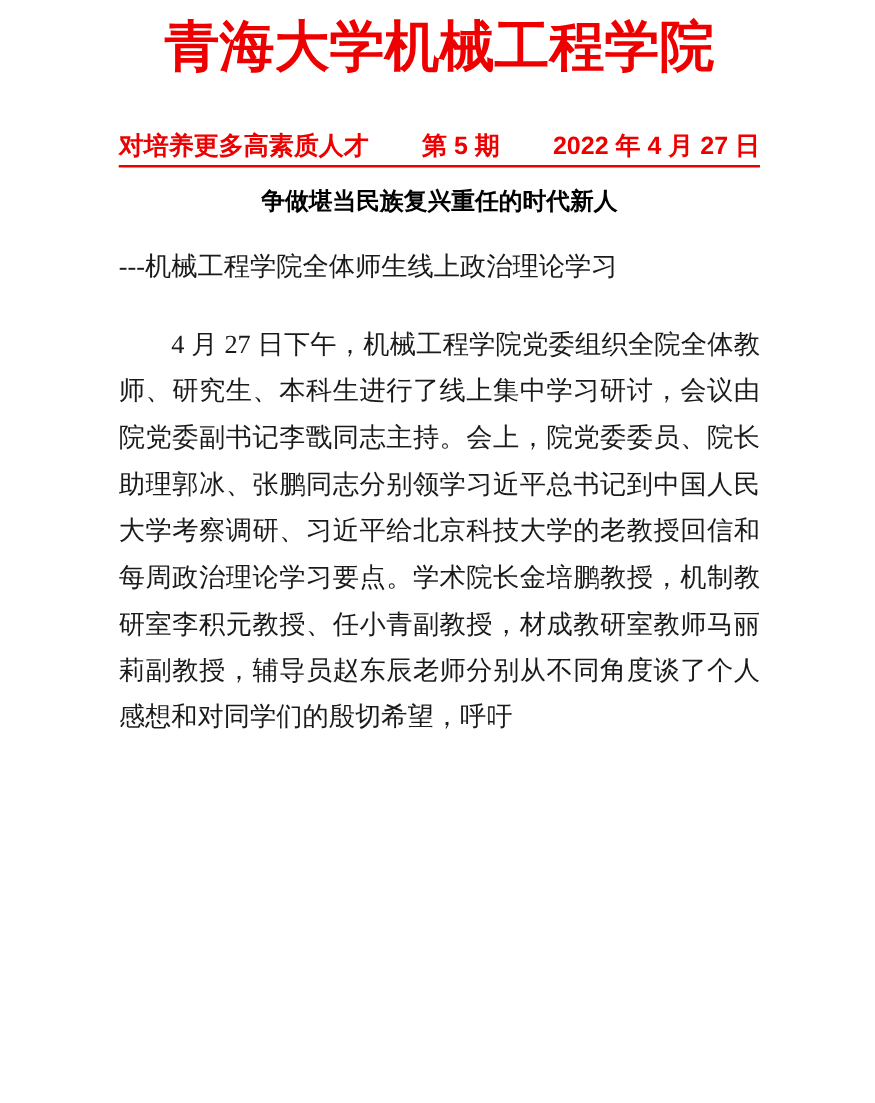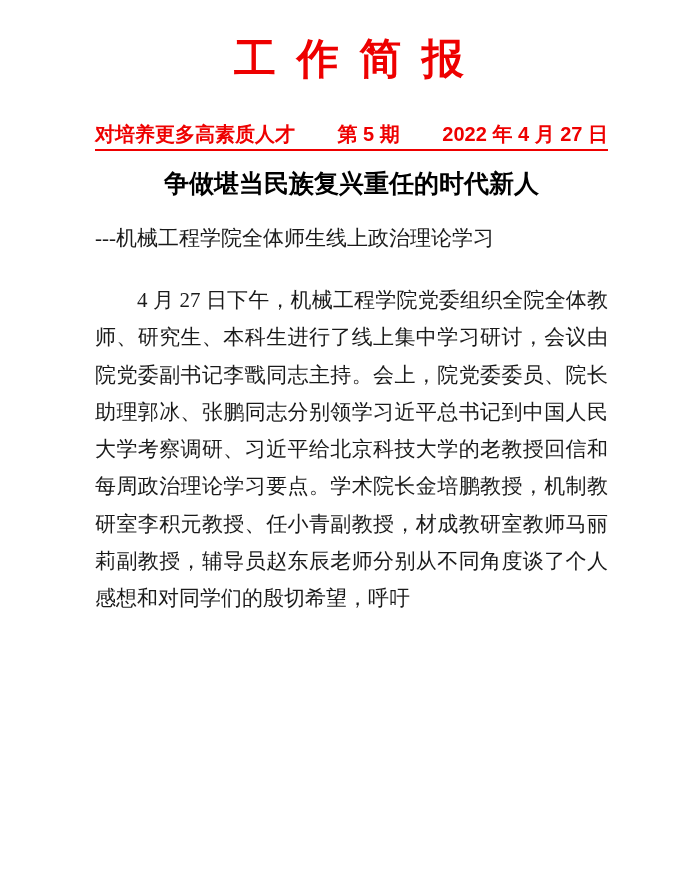--- a/index.html
+++ b/index.html
@@ -56,21 +56,21 @@
     border-bottom: 2px solid var(--accent);
     font-family: "Liberation Sans", "DejaVu Sans", sans-serif;
     white-space: nowrap;
   }
 
   .article-title {
     margin-top: 16px;
     text-align: center;
     color: #000000;
     font-weight: 700;
-    font-size: 25px;
+    font-size: 19px;
     line-height: 1.3;
     font-family: "Liberation Sans", "DejaVu Sans", sans-serif;
     white-space: nowrap;
   }
 
   .article-subtitle {
     margin-top: 26px;
     text-align: left;
     color: var(--ink);
     font-size: 21px;
@@ -90,22 +90,22 @@
   .article-body p {
     text-indent: 2em;
     text-align: justify;
   }
 </style>
 </head>
 <body>
 
 <div class="page">
 
+  <h1 class="org-title">青海大学机械工程学院</h1>
 
-  <h2 class="bulletin-title">工 作 简 报</h2>
 
   <div class="masthead">
     <span>对培养更多高素质人才</span>
     <span>第 5 期</span>
     <span>2022 年 4 月 27 日</span>
   </div>
 
   <h3 class="article-title">争做堪当民族复兴重任的时代新人</h3>
 
   <div class="article-subtitle">---机械工程学院全体师生线上政治理论学习</div>

